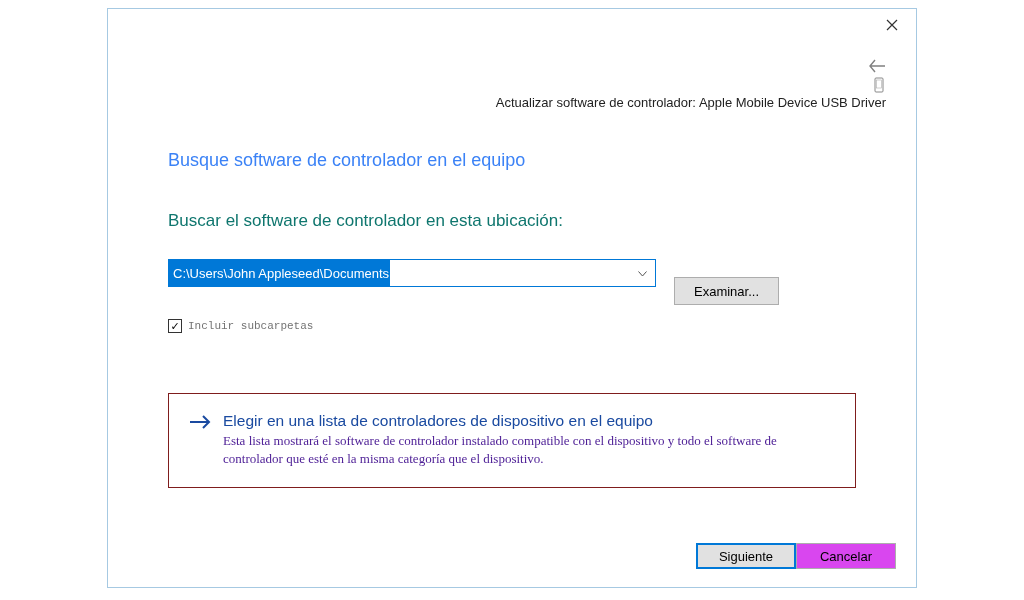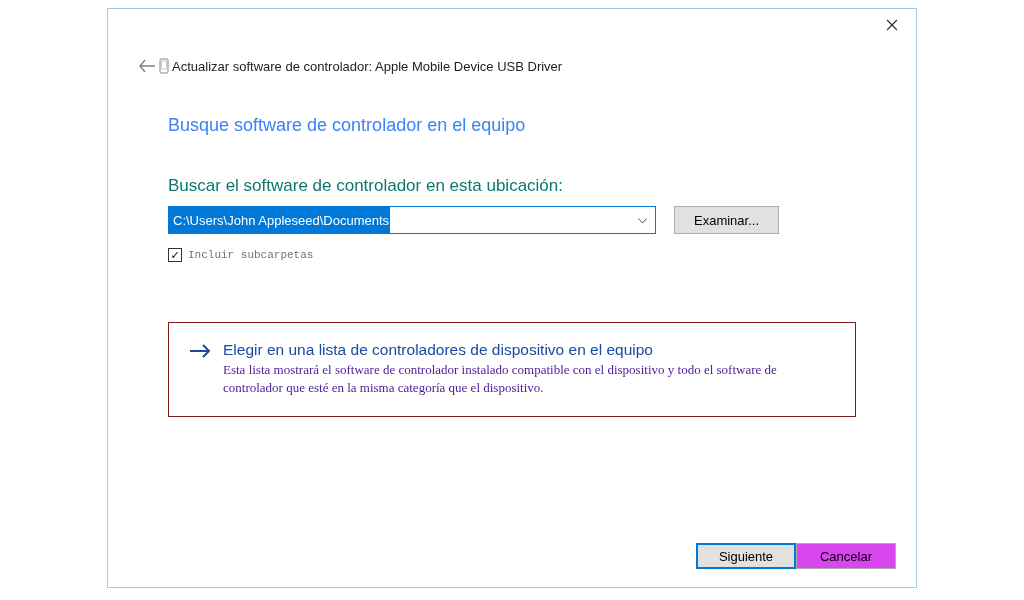--- a/index.html
+++ b/index.html
@@ -33,23 +33,24 @@
       height: 20px;
       display: flex;
       justify-content: center;
       align-items: center;
       cursor: pointer;
       font-size: 14px;
       color: #333;
     }
     .header {
       display: flex;
-      align-items: center;
+      align-items: flex-end;
       padding: 48px 30px 0 30px;
       gap: 1px;
+      flex-direction: column;
     }
     .back-arrow {
       width: 18px;
       height: 18px;
       display: flex;
       align-items: center;
       justify-content: center;
       color: #6b6b6b;
       cursor: pointer;
     }
@@ -111,20 +112,21 @@
       font-size: 10px;
       cursor: pointer;
     }
     .browse-btn {
       width: 105px;
       height: 28px;
       background: #e1e1e1;
       border: 1px solid #adadad;
       font-size: 13px;
       cursor: pointer;
+      margin-top: 36px;
     }
     .checkbox-row {
       display: flex;
       align-items: center;
       gap: 6px;
       margin-bottom: 40px;
     }
     .checkbox {
       width: 14px;
       height: 14px;

